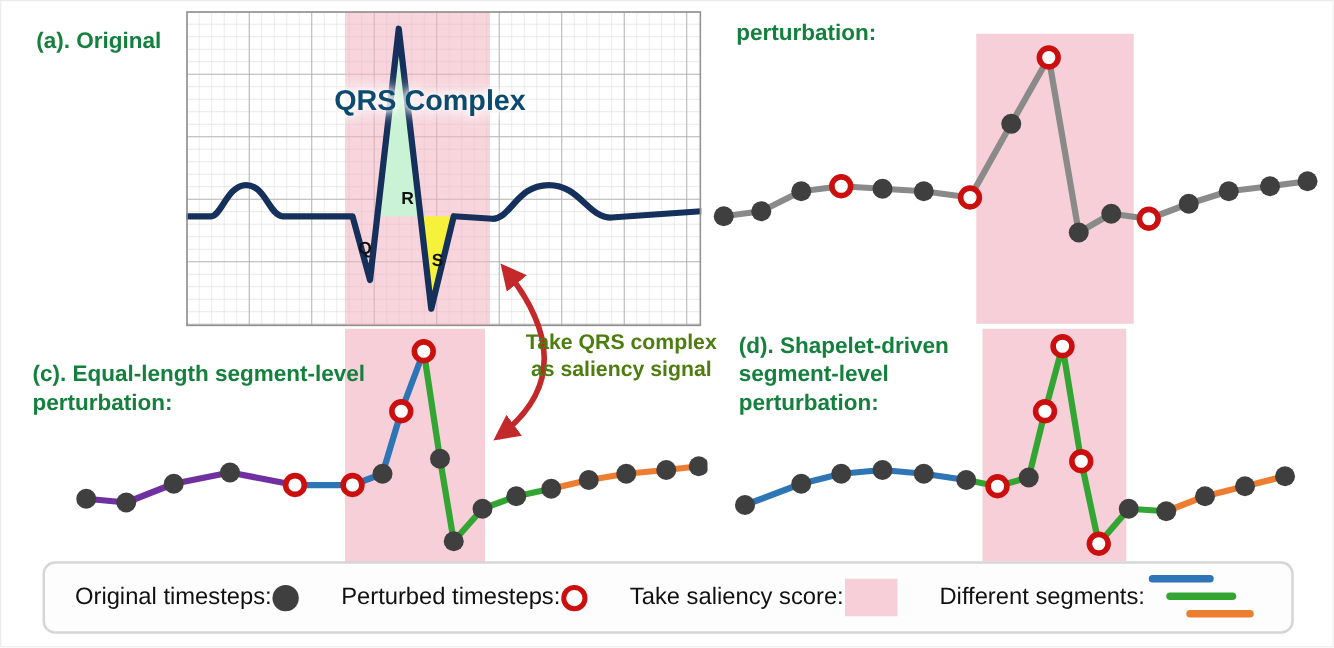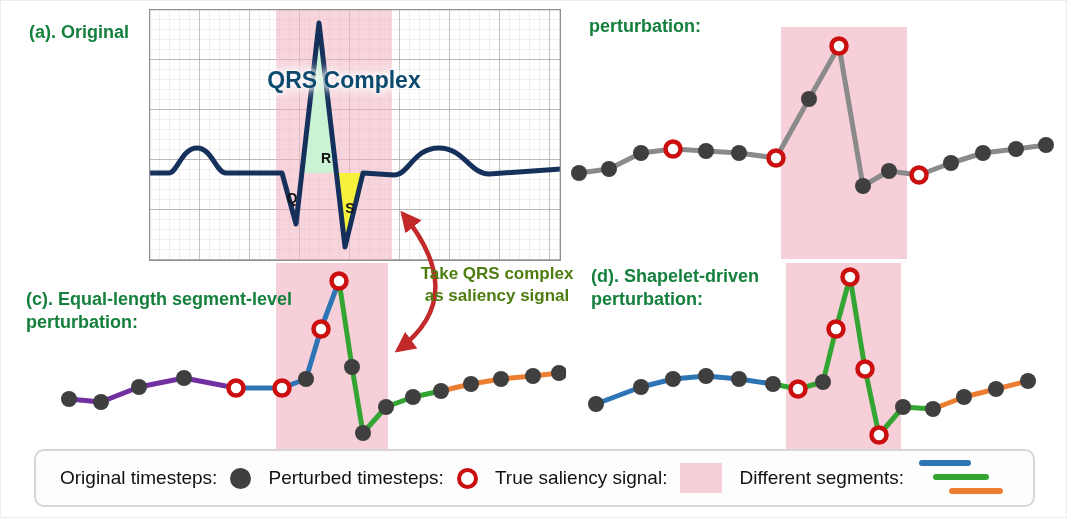--- a/index.html
+++ b/index.html
@@ -21,21 +21,21 @@
   .qrs-title{position:absolute;left:243px;top:66px;width:200px;z-index:3;text-align:center;
        font-size:23px;font-weight:bold;color:#0c4a6e;
        text-shadow:0 0 5px #fff,0 0 9px #fff,0 0 14px #fff,0 0 18px #fff;}
   .annotation{position:absolute;left:405px;top:262px;width:182px;z-index:6;text-align:center;
        font-weight:bold;font-size:17px;color:#4d7c0f;line-height:1.3;}
   .annotation span{display:block;}
   .legend{position:absolute;left:33px;top:448px;width:1001px;height:58px;z-index:5;
        border:2px solid #d6d6d6;border-radius:10px;background:#fdfdfd;
        display:flex;align-items:center;justify-content:space-between;
        padding:0 24px;box-sizing:border-box;}
-  .legend-item{display:flex;align-items:center;gap:13px;font-size:19px;color:#111;}
+  .legend-item{display:flex;align-items:center;gap:1px;font-size:19px;color:#111;}
   .glyph-dot{width:21px;height:21px;border-radius:50%;background:#3f3f3f;flex:0 0 auto;}
   .glyph-ring{width:13px;height:13px;border-radius:50%;border:4.5px solid #cb0f0f;background:#fff;flex:0 0 auto;}
   .glyph-square{width:42px;height:30px;background:#f6cfd8;flex:0 0 auto;}
   .glyph-segs{position:relative;width:92px;height:42px;flex:0 0 auto;}
   .glyph-segs span{position:absolute;height:5.5px;border-radius:3px;}
   .seg-blue{left:2px;top:3px;width:52px;background:#2e75b6;}
   .seg-green{left:16px;top:17px;width:56px;background:#33a532;}
   .seg-orange{left:32px;top:31px;width:54px;background:#ed7d31;}
 </style>
 </head>
@@ -139,20 +139,21 @@
   </div>
   <div id="label-b" class="plabel">
     <span>perturbation:</span>
   </div>
   <div id="label-c" class="plabel">
     <span>(c). Equal-length segment-level</span>
     <span>perturbation:</span>
   </div>
   <div id="label-d" class="plabel">
     <span>(d). Shapelet-driven</span>
+    <span>segment-level</span>
     <span>perturbation:</span>
   </div>
 
   <div class="qrs-title">QRS Complex</div>
 
   <div class="annotation">
     <span>Take QRS complex</span>
     <span>as saliency signal</span>
   </div>
 
@@ -168,21 +169,21 @@
   <div class="legend">
     <div class="legend-item">
       <span>Original timesteps:</span>
       <span class="glyph-dot"></span>
     </div>
     <div class="legend-item">
       <span>Perturbed timesteps:</span>
       <span class="glyph-ring"></span>
     </div>
     <div class="legend-item">
-      <span>True saliency signal:</span>
+      <span>Take saliency score:</span>
       <span class="glyph-square"></span>
     </div>
     <div class="legend-item">
       <span>Different segments:</span>
       <span class="glyph-segs">
         <span class="seg-blue"></span>
         <span class="seg-green"></span>
         <span class="seg-orange"></span>
       </span>
     </div>

